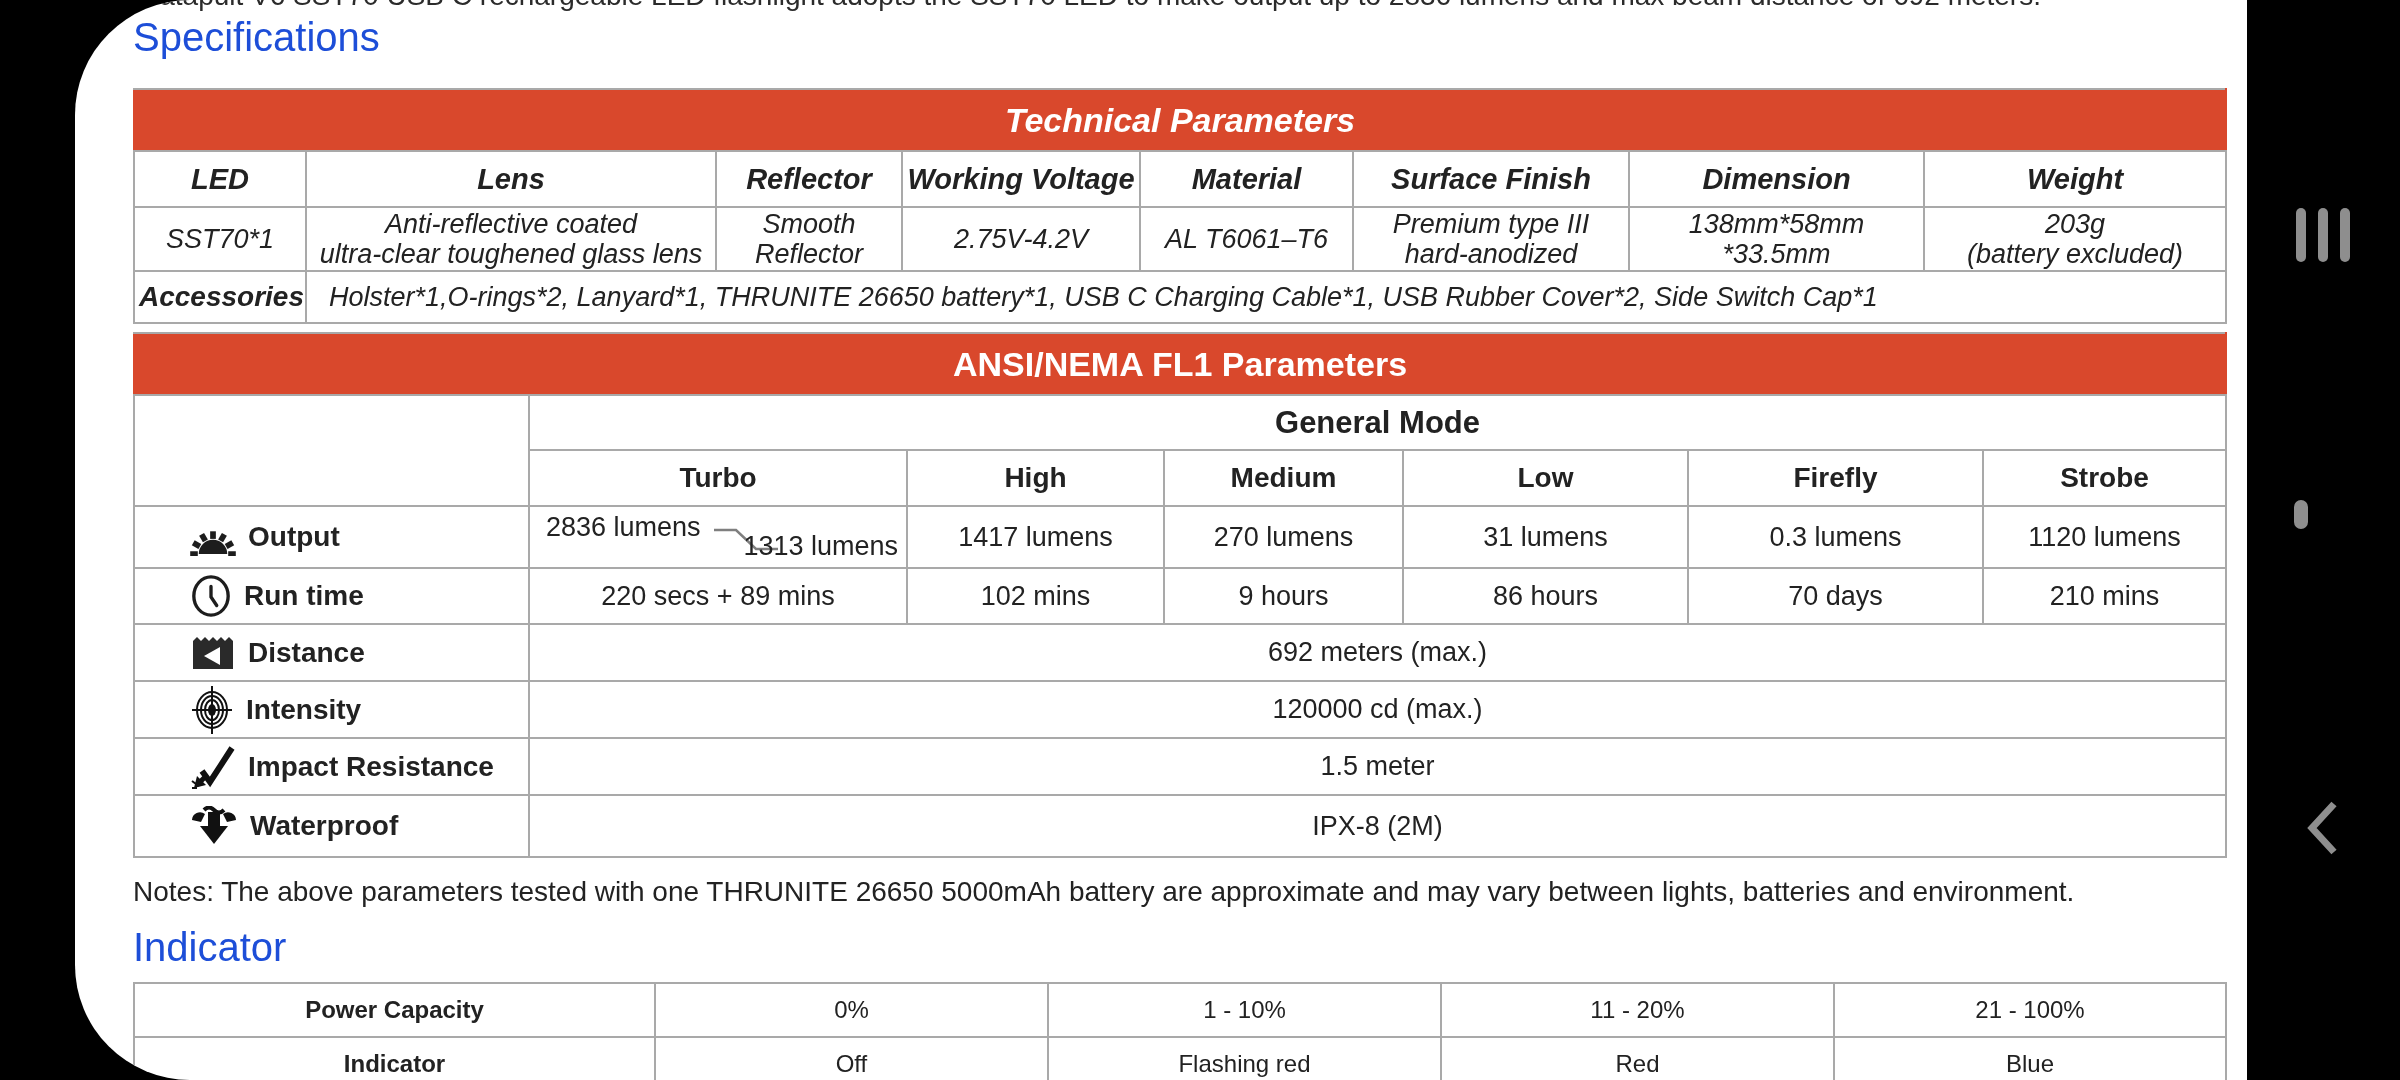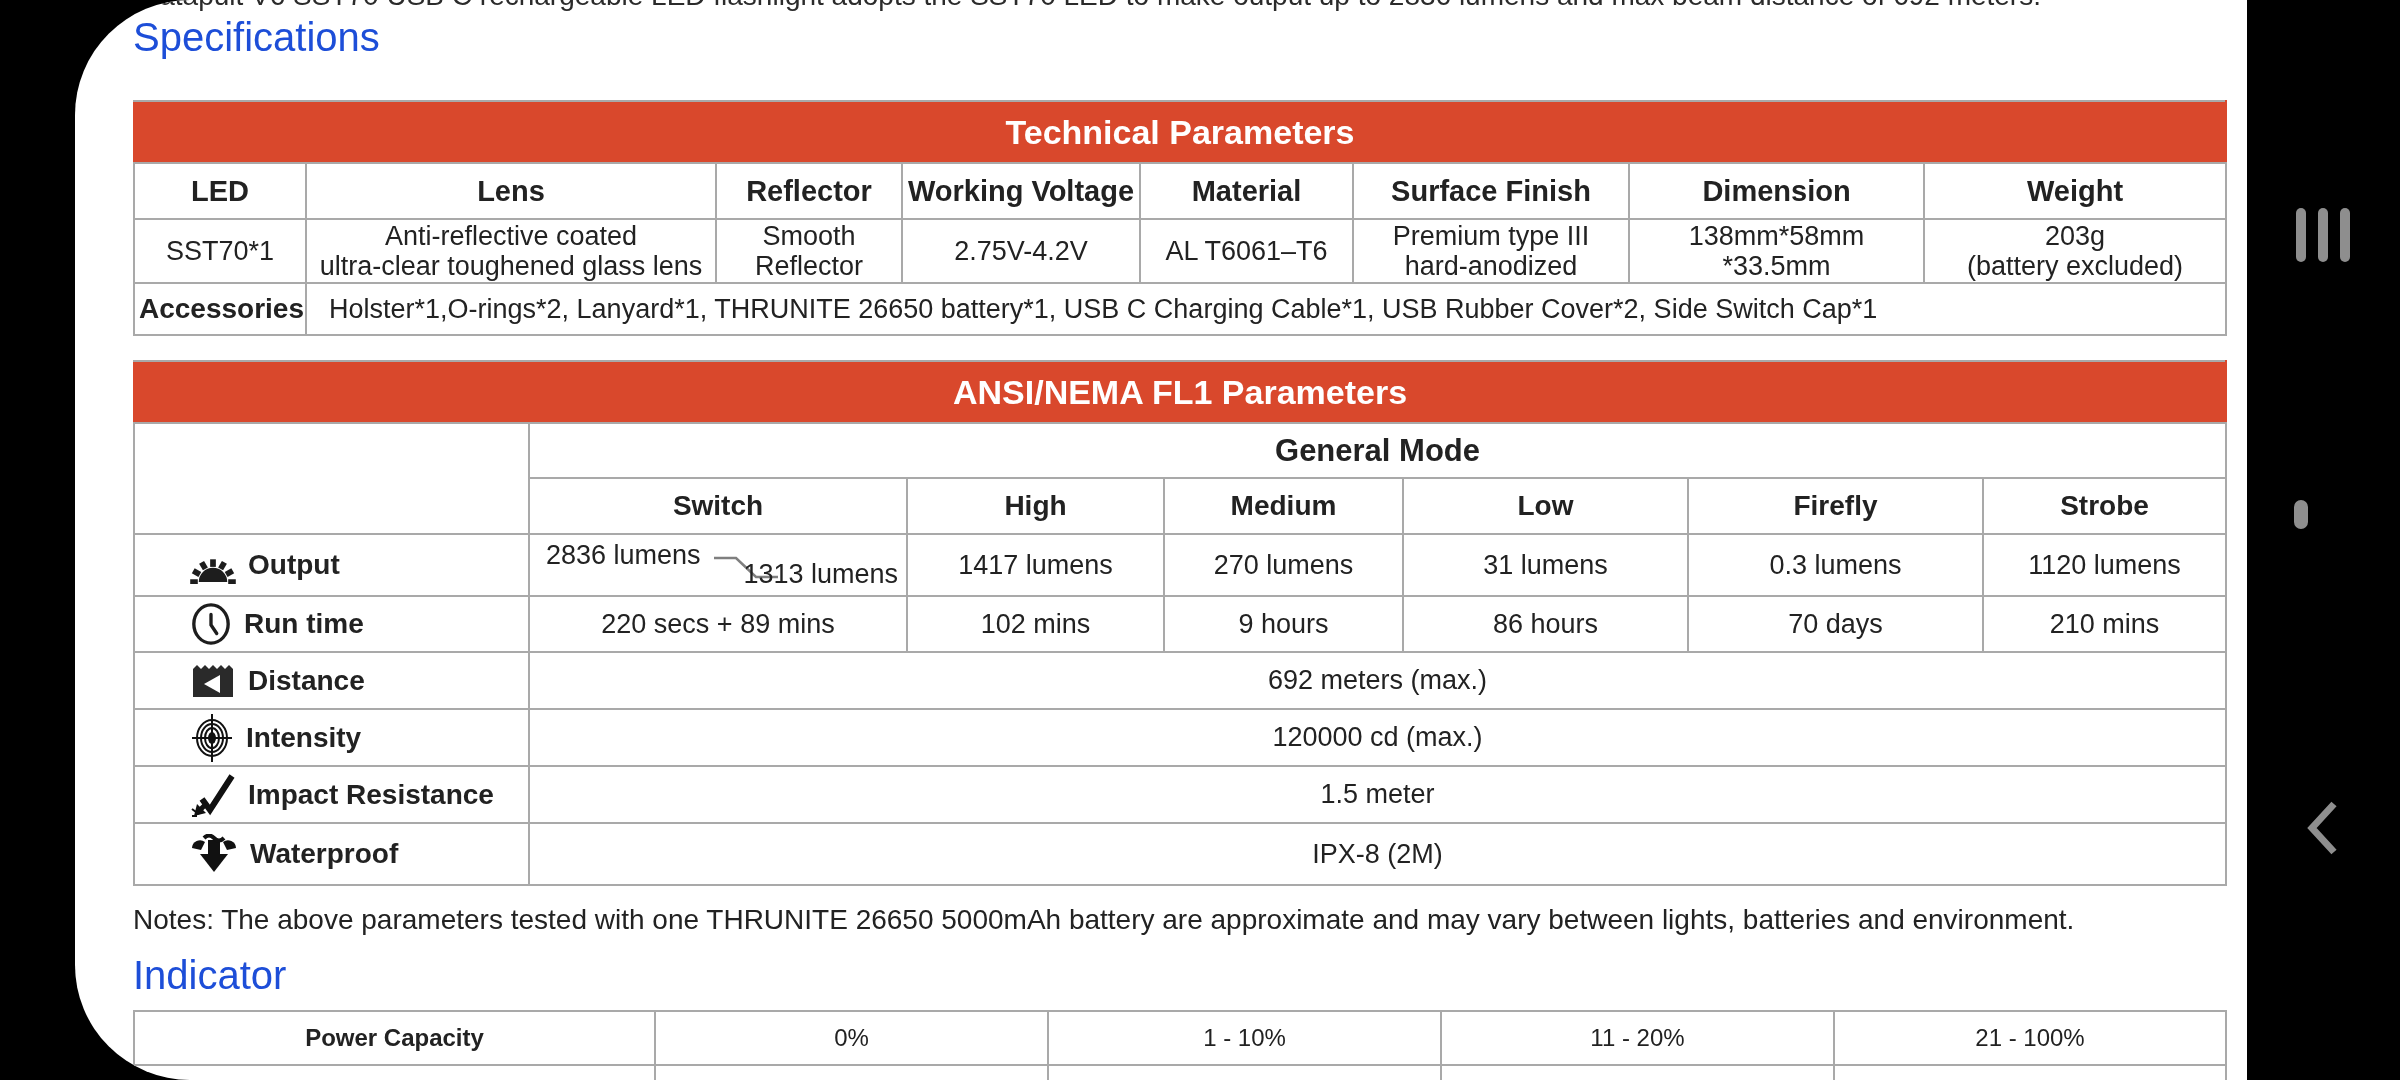--- a/index.html
+++ b/index.html
@@ -20,26 +20,26 @@
   }
   h1.spec{margin-top:14px;}
   h1.ind{margin-top:16px;}
   table{border-collapse:collapse;table-layout:fixed;width:2092px;}
   td,th{border:2px solid #a9a9a9;text-align:center;vertical-align:middle;padding:0 4px;
         font-size:27px;font-weight:400;overflow:hidden;}
   .banner{
     background:#d9482c;color:#fff;font-size:34px;font-weight:700;height:60px;
     border-left:2px solid #d9482c;border-right:2px solid #d9482c;
   }
-  .tech{margin-top:40px;}
+  .tech{margin-top:28px;font-style:italic;}
   .tech th.hdr{font-size:29px;font-weight:700;height:54px;}
   .tech td.val{height:62px;line-height:30px;}
   .tech td.acc-label{font-weight:700;font-size:28px;height:50px;}
   .tech td.acc-val{text-align:left;padding-left:22px;}
-  .fl1{margin-top:24px;padding-left:30px;}
+  .fl1{margin-top:8px;padding-left:30px;}
   .fl1 td.general{font-size:31px;font-weight:700;height:53px;}
   .fl1 th.mode{font-size:28px;font-weight:700;height:54px;}
   .fl1 td.rowlabel{padding:0;}
   .rowlabel .lab{
     display:flex;align-items:center;gap:12px;padding-left:55px;
     font-size:28px;font-weight:700;text-align:left;
   }
   .fl1 td.cell{height:60px;}
   .fl1 td.rt{height:54px;}
   .fl1 td.span6{height:55px;}
@@ -131,21 +131,21 @@
       </colgroup>
       <tbody>
           <tr>
             <td class="banner" colspan="7">ANSI/NEMA FL1 Parameters</td>
           </tr>
       <tr>
         <td rowspan="2"></td>
         <td class="general" colspan="6">General Mode</td>
       </tr>
       <tr>
-        <th class="mode">Switch</th>
+        <th class="mode">Turbo</th>
         <th class="mode">High</th>
         <th class="mode">Medium</th>
         <th class="mode">Low</th>
         <th class="mode">Firefly</th>
         <th class="mode">Strobe</th>
       </tr>
 
       <tr>
         <td class="rowlabel cell">
           <div class="lab">

